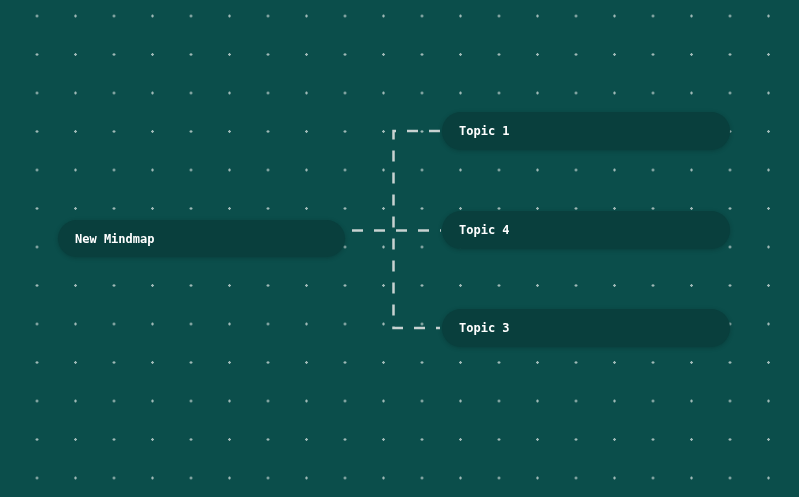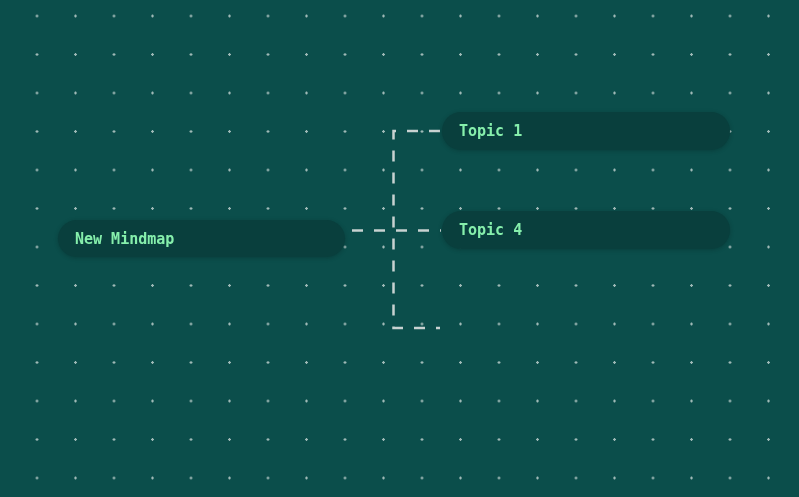--- a/index.html
+++ b/index.html
@@ -34,22 +34,22 @@
     stroke-linecap: butt;
   }
   .node {
     position: absolute;
     box-sizing: border-box;
     display: flex;
     align-items: center;
     padding-left: 17px;
     background: #093f3d;
     border-radius: 19px;
-    color: #86efac;
-    font-size: 15px;
+    color: #ffffff;
+    font-size: 12px;
     font-weight: bold;
     letter-spacing: 0px;
     white-space: nowrap;
     box-shadow: 0 1px 4px rgba(0, 20, 19, 0.25);
     cursor: pointer;
     user-select: none;
   }
   .node-root   { left: 58px;  top: 220px; width: 287px; height: 37px; }
   .node-child1 { left: 442px; top: 112px; width: 288px; height: 38px; }
   .node-child2 { left: 442px; top: 211px; width: 288px; height: 38px; }
@@ -64,14 +64,15 @@
     <path d="M352 230.5 H441"></path>
     <path d="M440 131 H393.5 V328 H440"></path>
   </svg>
 
   <div class="node node-root">New Mindmap</div>
 
   <div class="node node-child1">Topic 1</div>
 
   <div class="node node-child2">Topic 4</div>
 
+  <div class="node node-child3">Topic 3</div>
 
 </div>
 
 </body></html>

